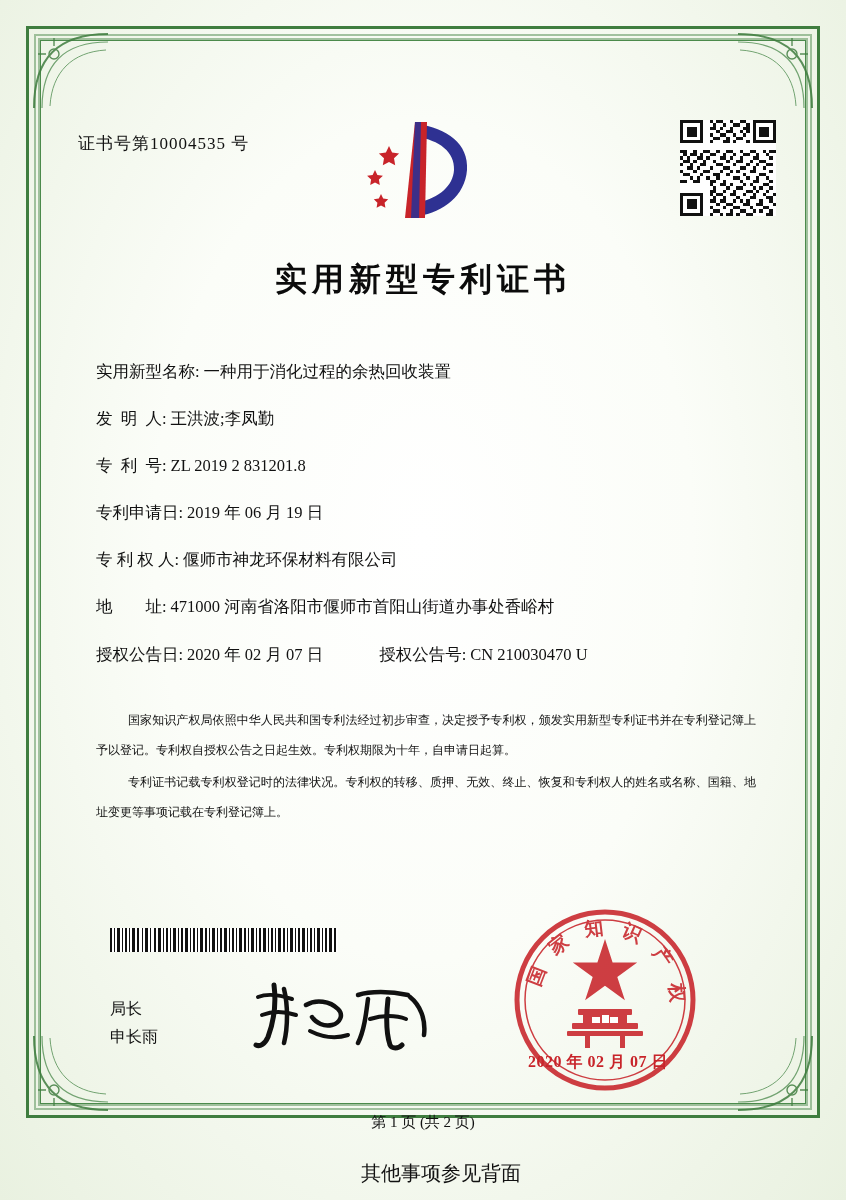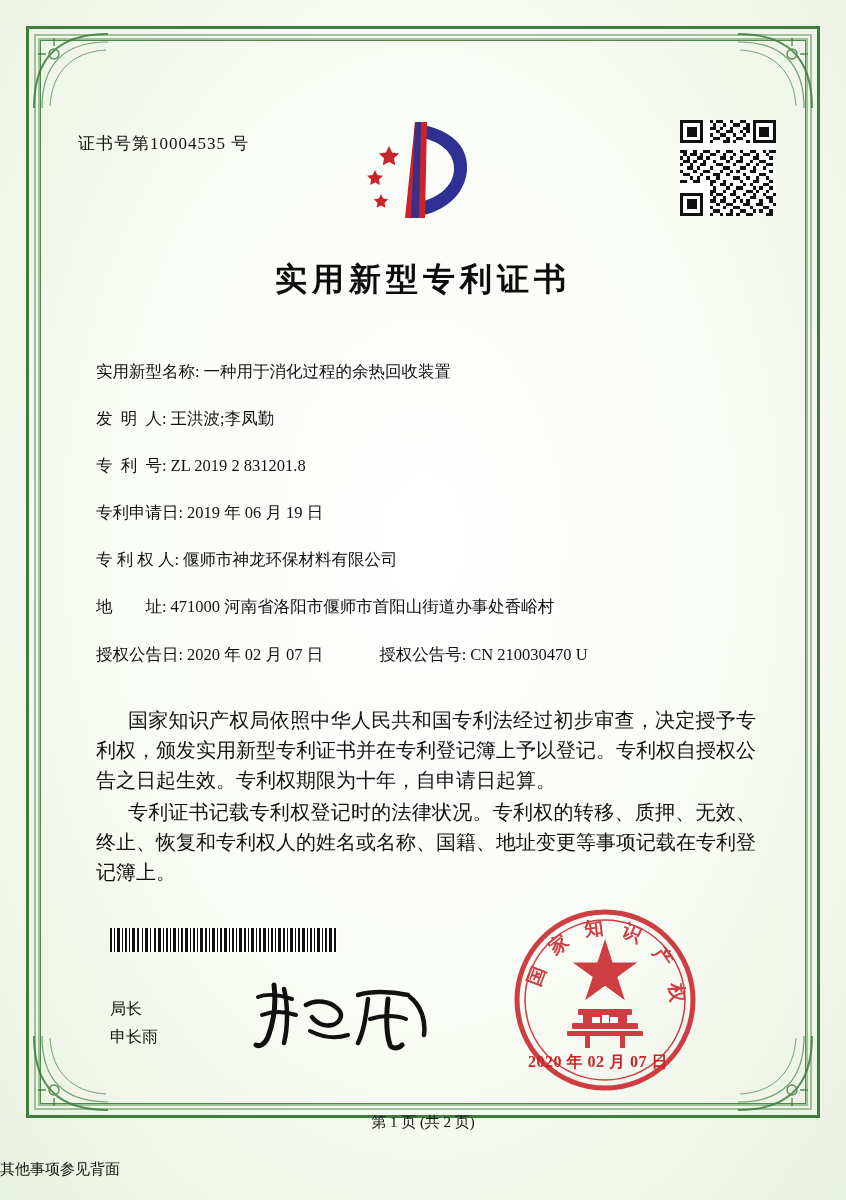--- a/index.html
+++ b/index.html
@@ -123,21 +123,21 @@
     margin-left: 56px;
     white-space: pre;
   }
 
   
   .body-text {
     position: absolute;
     left: 96px;
     top: 705px;
     width: 660px;
-    font-size: 20px;
+    font-size: 12px;
     line-height: 30px;
     color: #111;
     text-align: justify;
   }
   .body-text p {
     margin: 0 0 2px 0;
     text-indent: 32px;
   }
 
   
@@ -190,23 +190,24 @@
     left: 0; right: 0;
     top: 1113px;
     text-align: center;
     font-size: 15px;
     color: #111;
   }
   .back-note {
     position: absolute;
     left: 0; right: 0;
     top: 1160px;
-    text-align: left;
-    font-size: 15px;
+    text-align: center;
+    font-size: 20px;
     color: #111;
+    padding-left: 36px;
   }
 </style>
 </head>
 <body>
 
 <div class="page">
 
   <div class="border-outer"></div>
   <div class="border-dash"></div>
   <div class="border-inner"></div>

